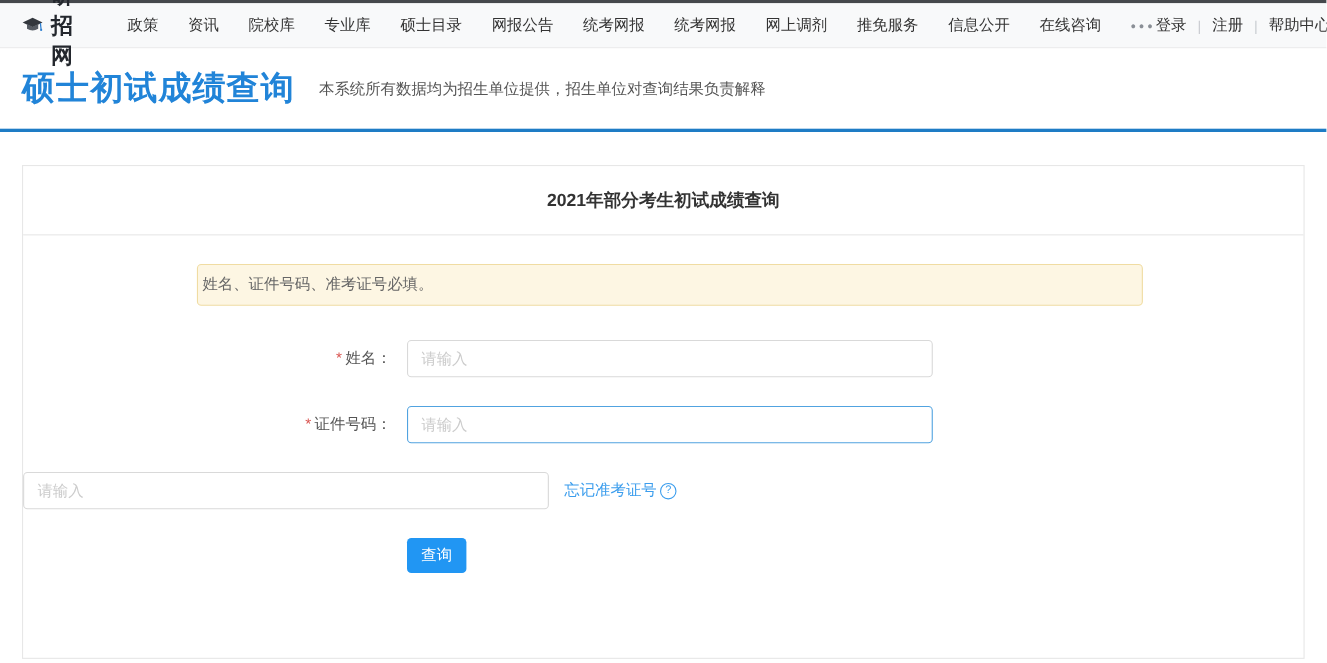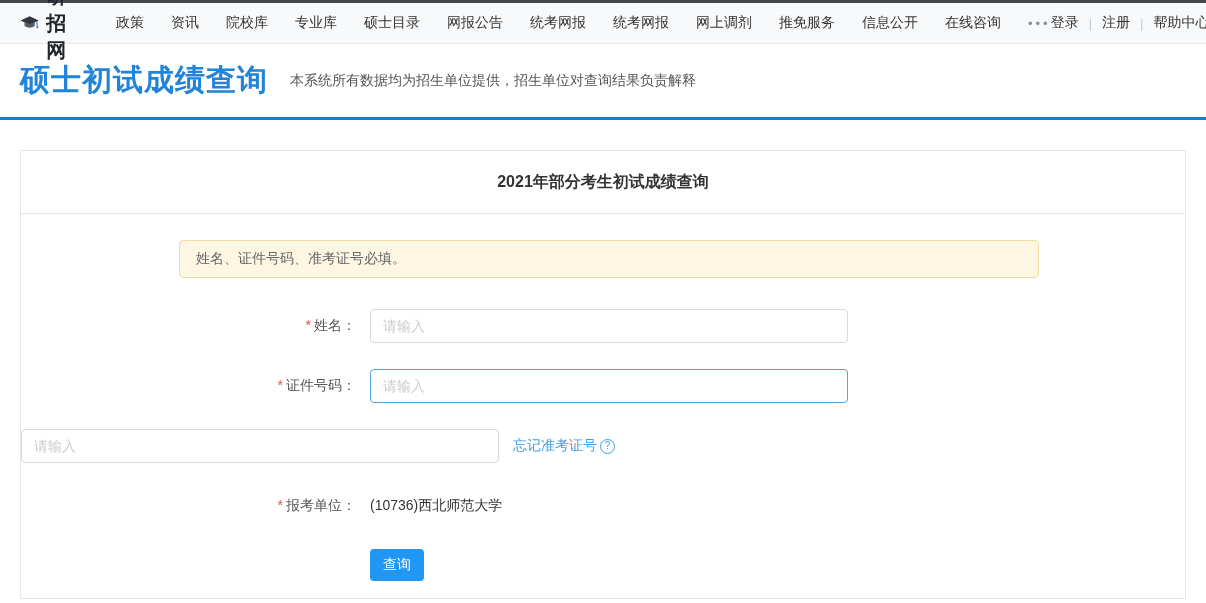--- a/index.html
+++ b/index.html
@@ -29,21 +29,21 @@
 
   
   .main { padding: 30px 20px 0; }
   .card { border: 1px solid #e7e7e7; background: #fff; height: 449px; }
   .card-title-bar { text-align: center; font-size: 16px; color: #333;
     padding: 21px 0 20px; border-bottom: 1px solid #e7e7e7; font-weight: bold; }
   .card-body { padding-top: 26px; }
 
   .alert { margin-left: 158px; width: 860px; height: 38px; display: flex; align-items: center;
     background: #fdf6e3; border: 1px solid #f0dca2; border-radius: 4px;
-    padding: 0 16px; font-size: 14px; color: #666; margin-bottom: 31px; }
+    padding: 0 4px; font-size: 14px; color: #666; margin-bottom: 31px; }
 
   .form-row { display: flex; align-items: center; height: 24px; margin-bottom: 33px; margin-top: 36px; }
   .form-label { width: 349px; flex: none; text-align: right; padding-right: 14px;
     font-size: 14px; color: #555; }
   .req { color: #d9534f; margin-right: 3px; }
   .form-input { width: 478px; height: 32px; border: 1px solid #d9d9d9; border-radius: 4px;
     padding: 16px 12px; font-size: 14px; color: #a21caf; outline: none; background: #fff; }
   .form-input::placeholder { color: #ccc; }
   .form-input.focused { border-color: #51a3e0; }
   .static-value { font-size: 14px; color: #333; }
@@ -127,26 +127,20 @@
       </div>
 
       <div class="form-row">
         <input class="form-input" type="text" placeholder="请输入" style="">
         <a class="forget-link">
           <span>忘记准考证号</span>
           <span class="q-icon">?</span>
         </a>
       </div>
 
-      <div class="form-row">
-        <div class="form-label">
-          <span class="req">*</span><span>报考单位：</span>
-        </div>
-        <span class="static-value">(10736)西北师范大学</span>
-      </div>
 
       <div class="submit-row">
         <button class="submit-btn">查询</button>
       </div>
 
     </div>
   </div>
 </div>
 
 </body></html>

